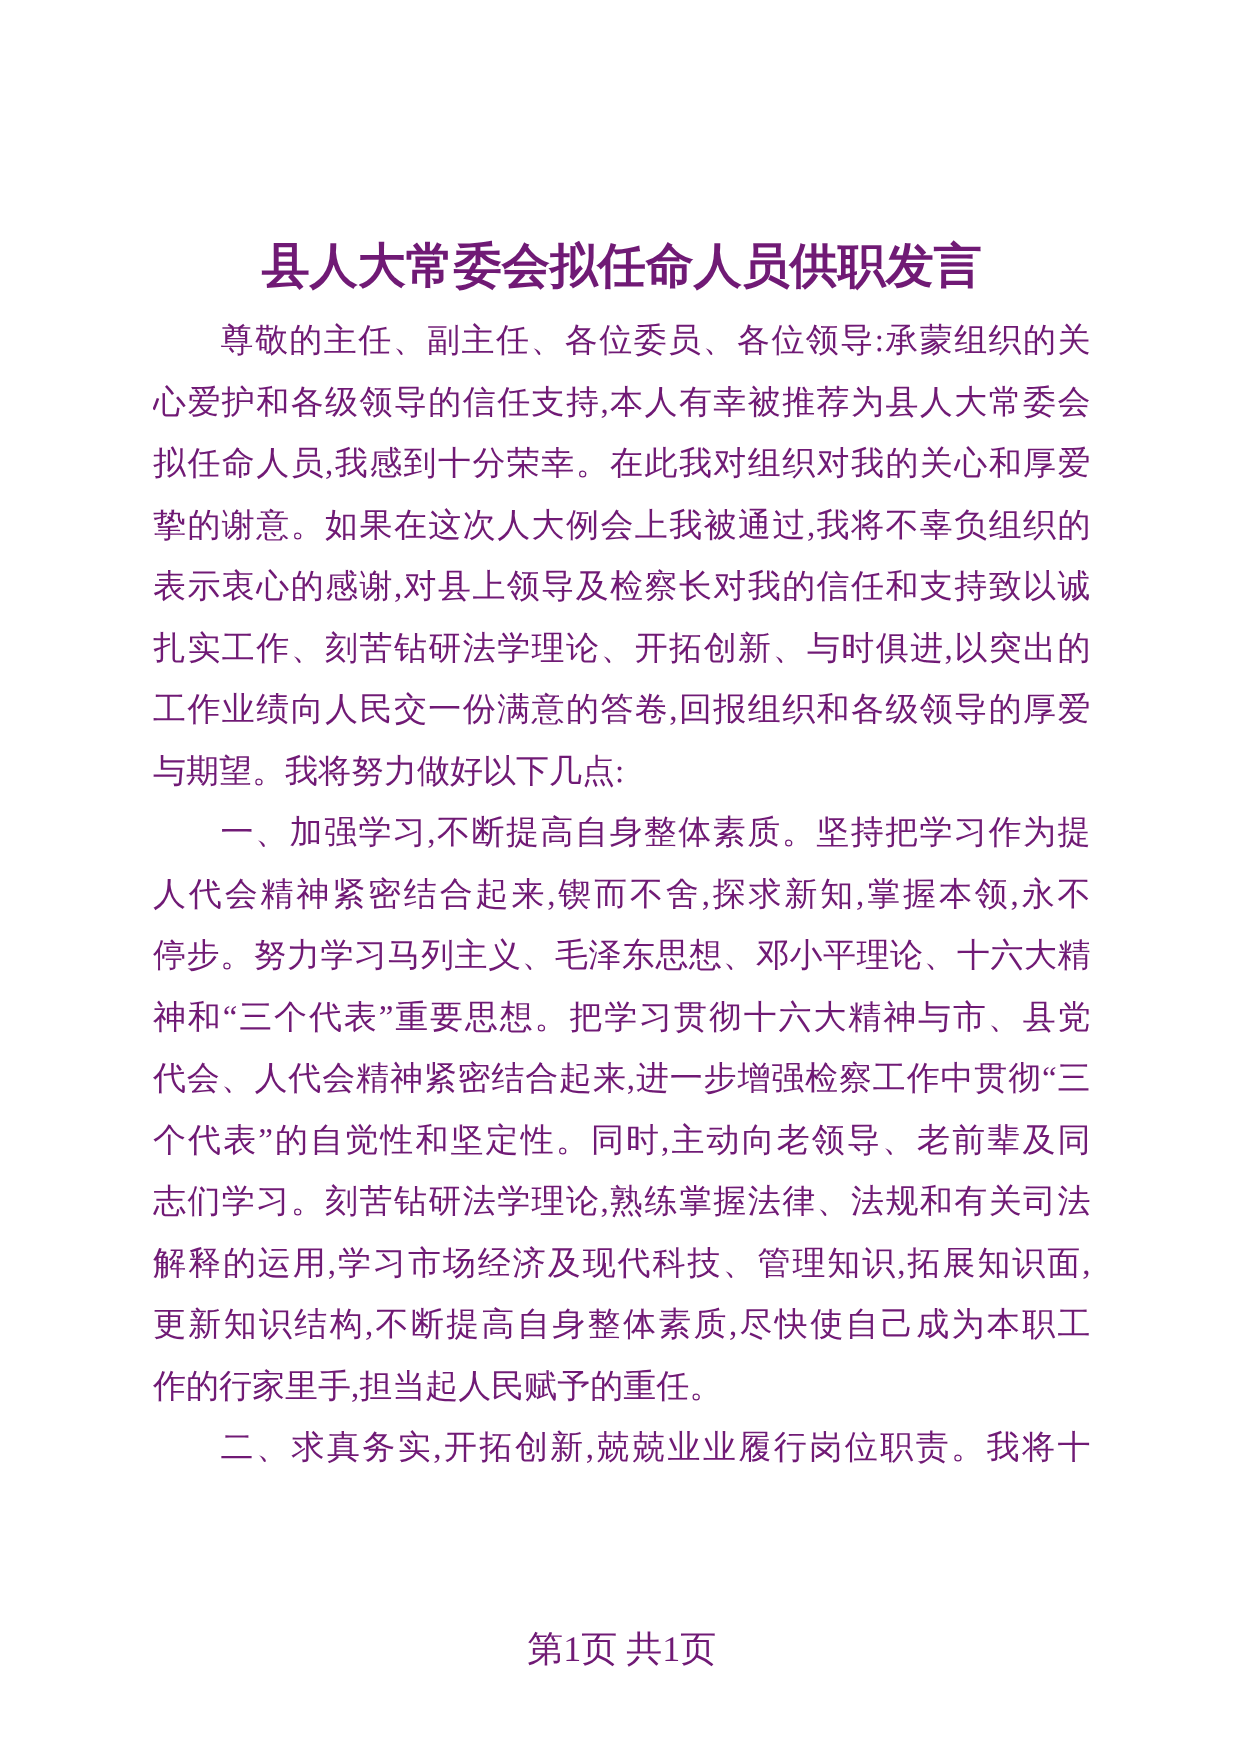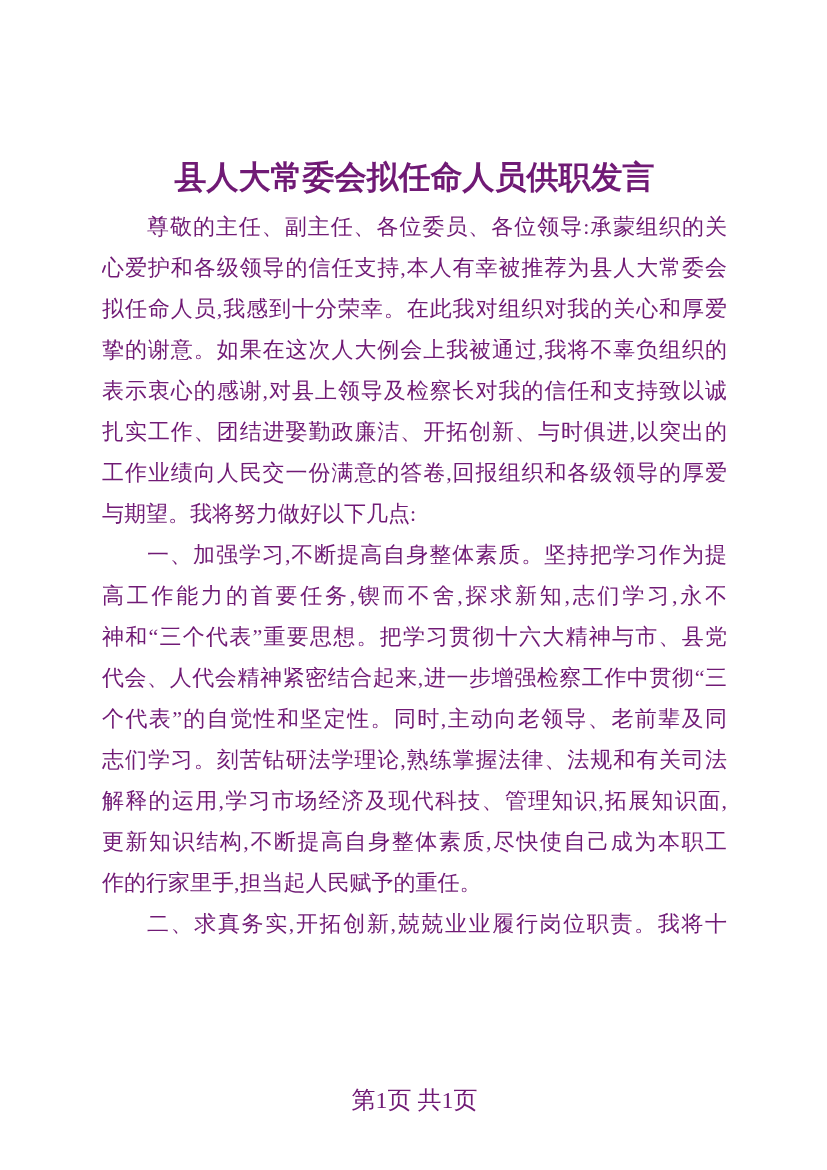--- a/index.html
+++ b/index.html
@@ -63,25 +63,26 @@
 
 <div class="page">
   <h1 class="doc-title">县人大常委会拟任命人员供职发言</h1>
 
   <div class="doc-body">
       <div class="text-line fill indent">尊敬的主任、副主任、各位委员、各位领导:承蒙组织的关</div>
       <div class="text-line fill">心爱护和各级领导的信任支持,本人有幸被推荐为县人大常委会</div>
       <div class="text-line fill">拟任命人员,我感到十分荣幸。在此我对组织对我的关心和厚爱</div>
       <div class="text-line fill">挚的谢意。如果在这次人大例会上我被通过,我将不辜负组织的</div>
       <div class="text-line fill">表示衷心的感谢,对县上领导及检察长对我的信任和支持致以诚</div>
-      <div class="text-line fill">扎实工作、团结进娶勤政廉洁、开拓创新、与时俱进,以突出的</div>
+      <div class="text-line fill">扎实工作、刻苦钻研法学理论、开拓创新、与时俱进,以突出的</div>
       <div class="text-line fill">工作业绩向人民交一份满意的答卷,回报组织和各级领导的厚爱</div>
       <div class="text-line">与期望。我将努力做好以下几点:</div>
       <div class="text-line fill indent">一、加强学习,不断提高自身整体素质。坚持把学习作为提</div>
-      <div class="text-line fill">高工作能力的首要任务,锲而不舍,探求新知,志们学习,永不</div>
+      <div class="text-line fill">人代会精神紧密结合起来,锲而不舍,探求新知,掌握本领,永不</div>
+      <div class="text-line fill">停步。努力学习马列主义、毛泽东思想、邓小平理论、十六大精</div>
       <div class="text-line fill">神和“三个代表”重要思想。把学习贯彻十六大精神与市、县党</div>
       <div class="text-line fill">代会、人代会精神紧密结合起来,进一步增强检察工作中贯彻“三</div>
       <div class="text-line fill">个代表”的自觉性和坚定性。同时,主动向老领导、老前辈及同</div>
       <div class="text-line fill">志们学习。刻苦钻研法学理论,熟练掌握法律、法规和有关司法</div>
       <div class="text-line fill">解释的运用,学习市场经济及现代科技、管理知识,拓展知识面,</div>
       <div class="text-line fill">更新知识结构,不断提高自身整体素质,尽快使自己成为本职工</div>
       <div class="text-line">作的行家里手,担当起人民赋予的重任。</div>
       <div class="text-line fill indent">二、求真务实,开拓创新,兢兢业业履行岗位职责。我将十</div>
     </div>
 

